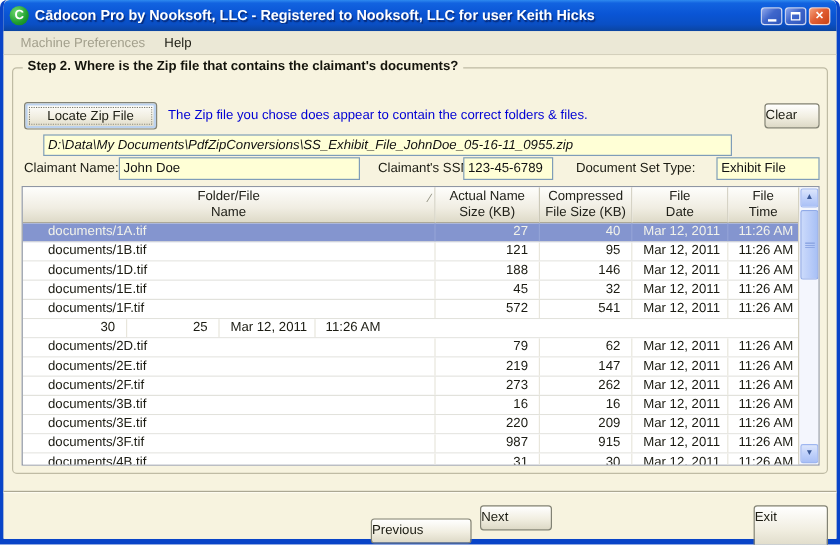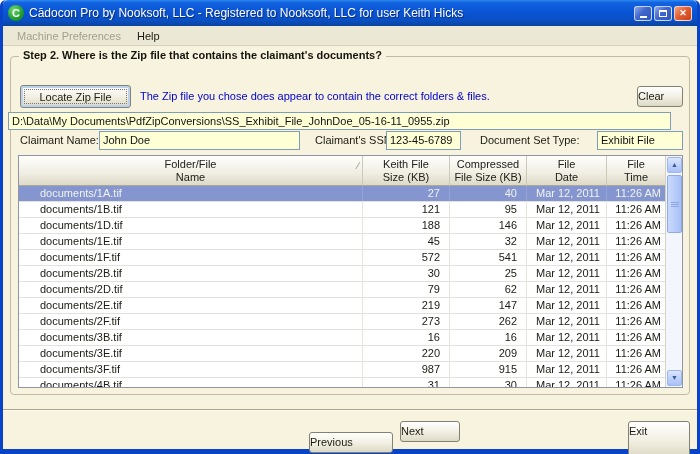--- a/index.html
+++ b/index.html
@@ -19,21 +19,21 @@
     background:linear-gradient(180deg,#2E8AEF 0%,#1263E0 10%,#0A55D5 45%,#0A4FC4 78%,#0B449F 100%);
     border-radius:5px 5px 0 0;
     display:flex; align-items:center; padding:0 5px; color:#fff;
   }
   .app-icon{
     width:16px; height:16px; border-radius:50%;
     background:radial-gradient(circle at 35% 30%,#6FD86F,#1E9E2E 60%,#0F7A1E);
     color:#fff; font-weight:bold; font-size:11px; line-height:16px; text-align:center;
     margin-right:5px; flex:0 0 16px;
   }
-  .title-text{ font-weight:normal; font-size:12px; text-shadow:1px 1px 1px rgba(0,0,40,.5);
+  .title-text{ font-weight:bold; font-size:12px; text-shadow:1px 1px 1px rgba(0,0,40,.5);
     white-space:nowrap; overflow:hidden; flex:1; }
   .winbtns{ display:flex; gap:2px; }
   .winbtn{
     width:18px; height:15px; border-radius:3px; border:1px solid rgba(255,255,255,.7);
     display:flex; align-items:center; justify-content:center; cursor:default;
   }
   .winbtn.min,.winbtn.max{ background:linear-gradient(135deg,#8FA7EC,#3F66CB 45%,#2E56BC); }
   .winbtn.close{ background:linear-gradient(135deg,#F4A27D,#E25E33 45%,#C94214); color:#fff; font-size:9px; font-weight:bold; }
   .glyph-min{ width:7px; height:2px; background:#fff; align-self:flex-end; margin-bottom:2px; }
   .glyph-max{ width:8px; height:7px; border:1px solid #fff; border-top:2px solid #fff; }
@@ -77,21 +77,21 @@
   .status-msg{
     position:absolute; left:137px; top:44px; width:490px;
     color:#0000D4; font-weight:normal; font-size:11px;
   }
 
   .field{
     position:absolute; background:#FFFFD6; border:1px solid #7F9DB9;
     font-family:"Liberation Sans",sans-serif; font-size:11px; color:#111;
     padding:1px 3px; white-space:nowrap; overflow:hidden;
   }
-  .zip-path{ left:5px; top:66px; width:663px; height:18px; line-height:14px; }
+  .zip-path{ left:33px; top:66px; width:574px; height:18px; line-height:14px;font-style:italic; }
   .lbl{ position:absolute; top:88px; white-space:nowrap; }
   .lbl-name{ left:17px; }
   .lbl-ssn{ left:312px; }
   .lbl-doctype{ left:477px; }
   .fld-name{ left:96px; top:85px; width:201px; height:19px; line-height:15px; }
   .fld-ssn{ left:383px; top:85px; width:75px; height:19px; line-height:15px; }
   .fld-doctype{ left:594px; top:85px; width:86px; height:19px; line-height:15px; }
 
   
   .table{
@@ -198,21 +198,21 @@
     <div class="field fld-doctype">Exhibit File</div>
 
     <div class="table">
       <div class="thead">
         <div class="th c0">
           <span>Folder/File</span>
           <span>Name</span>
           <span class="sort-icon">∕</span>
         </div>
         <div class="th c1">
-          <span>Keith File</span>
+          <span>Actual Name</span>
           <span>Size (KB)</span>
         </div>
         <div class="th c2">
           <span>Compressed</span>
           <span>File Size (KB)</span>
         </div>
         <div class="th c3">
           <span>File</span>
           <span>Date</span>
         </div>
@@ -252,21 +252,20 @@
             <div class="tcell time">11:26 AM</div>
           </div>
           <div class="trow">
             <div class="tcell name">documents/1F.tif</div>
             <div class="tcell actual">572</div>
             <div class="tcell compressed">541</div>
             <div class="tcell date">Mar 12, 2011</div>
             <div class="tcell time">11:26 AM</div>
           </div>
           <div class="trow">
-            <div class="tcell name">documents/2B.tif</div>
             <div class="tcell actual">30</div>
             <div class="tcell compressed">25</div>
             <div class="tcell date">Mar 12, 2011</div>
             <div class="tcell time">11:26 AM</div>
           </div>
           <div class="trow">
             <div class="tcell name">documents/2D.tif</div>
             <div class="tcell actual">79</div>
             <div class="tcell compressed">62</div>
             <div class="tcell date">Mar 12, 2011</div>

